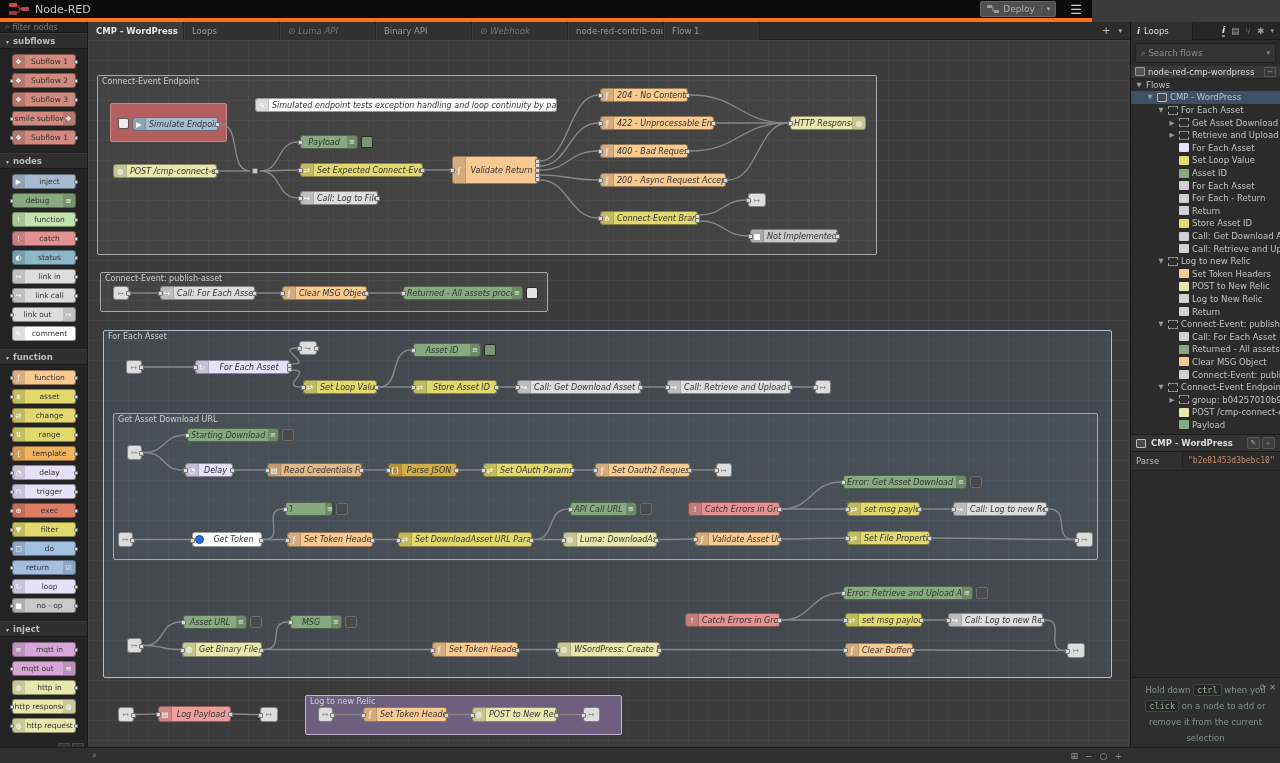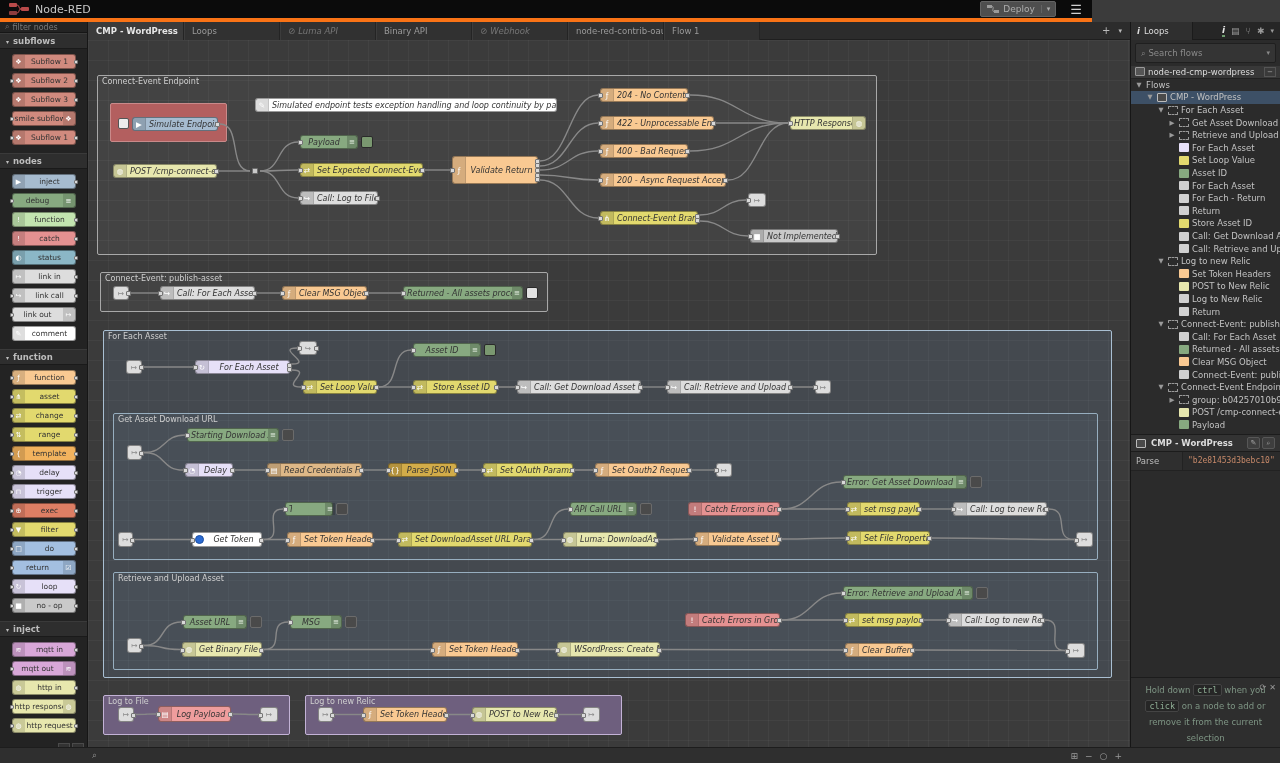--- a/index.html
+++ b/index.html
@@ -435,26 +435,20 @@
     <div class="grp" style="left: 22px; top: 63px; width: 117px; height: 39px; background: rgb(179, 95, 95); border-color: rgb(201, 138, 138);"></div>
     <div class="grp" style="left: 12px; top: 232px; width: 448px; height: 40px; background: rgba(255, 255, 255, 0.043); border-color: rgb(168, 168, 168);">
       <span class="grp-label">Connect-Event: publish-asset</span>
     </div>
     <div class="grp" style="left: 15px; top: 290px; width: 1009px; height: 348px; background: rgba(125, 165, 205, 0.14); border-color: rgb(169, 191, 210);">
       <span class="grp-label">For Each Asset</span>
     </div>
     <div class="grp" style="left: 25px; top: 373px; width: 985px; height: 147px; background: rgba(125, 165, 205, 0.07); border-color: rgb(151, 174, 191);">
       <span class="grp-label">Get Asset Download URL</span>
     </div>
-    <div class="grp" style="left: 25px; top: 532px; width: 985px; height: 98px; background: rgba(125, 165, 205, 0.07); border-color: rgb(151, 174, 191);">
-      <span class="grp-label">Retrieve and Upload Asset</span>
-    </div>
-    <div class="grp" style="left: 15px; top: 655px; width: 187px; height: 40px; background: rgb(110, 95, 126); border-color: rgb(195, 178, 214);">
-      <span class="grp-label">Log to File</span>
-    </div>
     <div class="grp" style="left: 217px; top: 655px; width: 317px; height: 40px; background: rgb(110, 95, 126); border-color: rgb(195, 178, 214);">
       <span class="grp-label">Log to new Relic</span>
     </div>
     <div class="junction" style="left: 164px; top: 128px;"></div>
     <div class="node" style="left: 44px; top: 77px; width: 86px; height: 14px; background: rgb(166, 187, 207);">
       <span class="ic">▶</span>
       <span class="lbl">Simulate Endpoint</span>
       <span class="nport" style="right:-3px;top:4px"></span>
     </div>
     <div class="checkbox" style="left: 30px; top: 78px;"></div>

